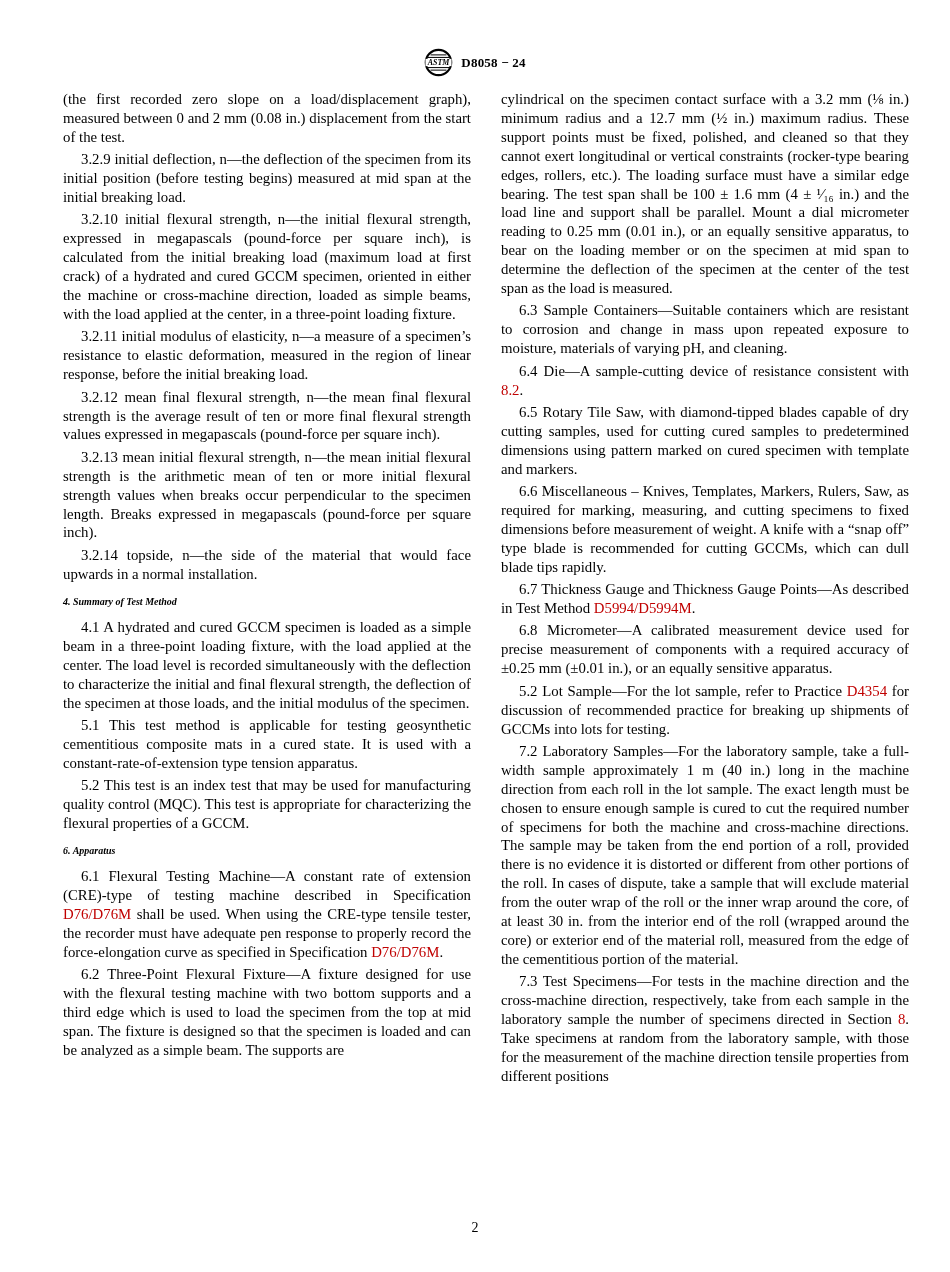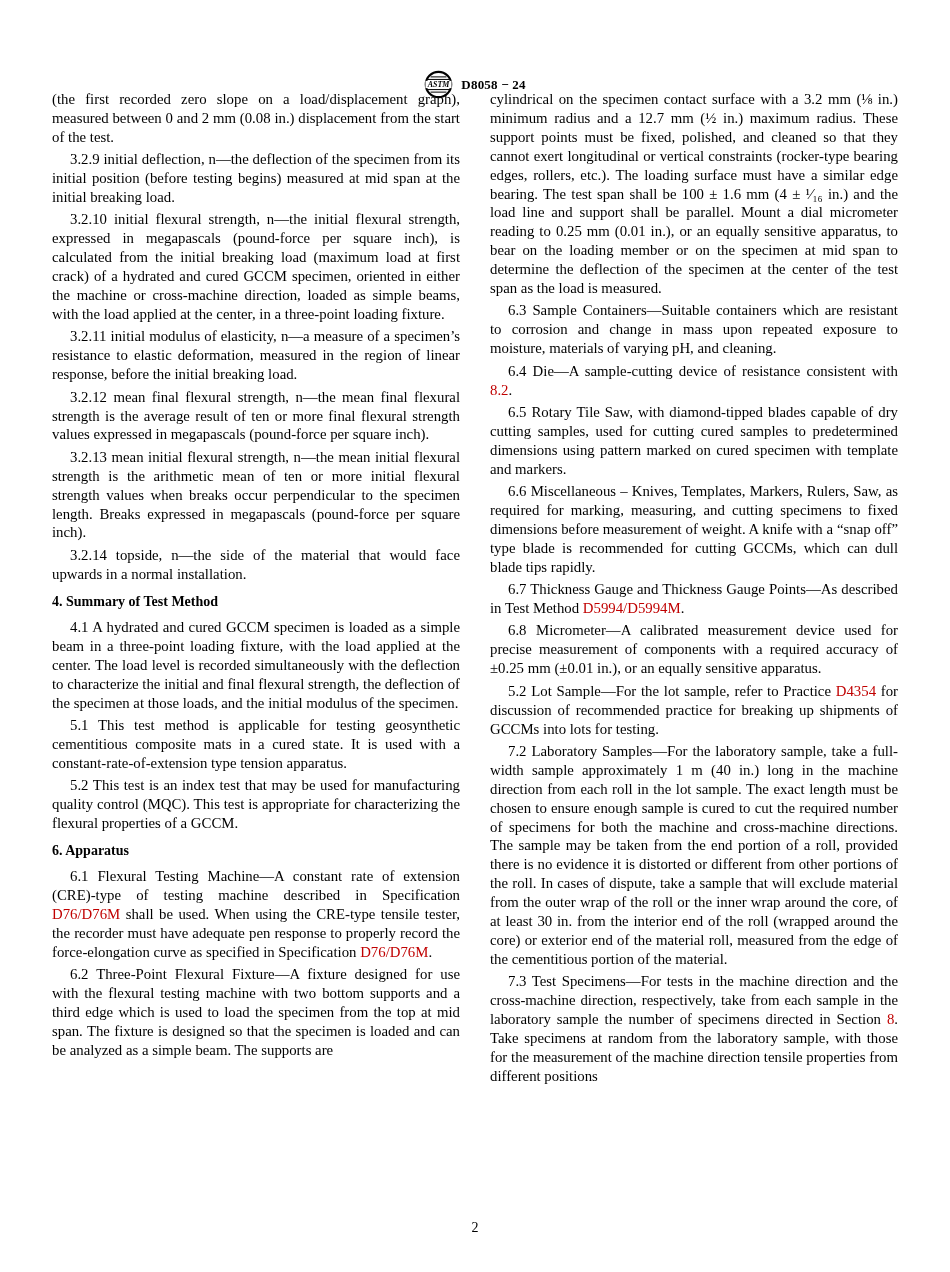--- a/index.html
+++ b/index.html
@@ -5,37 +5,37 @@
   * { box-sizing: border-box; }
   html, body { margin: 0; padding: 0; background: #ffffff; }
   .page {
     width: 950px; height: 1272px; position: relative;
     background: #ffffff; color: #000;
     font-family: "Liberation Serif", serif;
     overflow: hidden;
   }
   .doc-header {
     position: absolute; top: 48px; left: 0; width: 100%;
-    display: flex; align-items: center; justify-content: center; gap: 8px; margin-top: 22px;
+    display: flex; align-items: center; justify-content: center; gap: 8px;
   }
   .astm-logo { display: inline-flex; align-items: center; }
   .doc-number { font-size: 13px; font-weight: bold; letter-spacing: 0.2px; }
   .columns {
-    position: absolute; top: 90px; left: 52px; width: 846px;
+    position: absolute; top: 90px; left: 63px; width: 846px;
     display: flex; gap: 30px;
   }
   .col {
     width: 408px; font-size: 14.8px; line-height: 18.9px;
     text-align: justify;
   }
   .para { margin: 0 0 3.5px 0; text-indent: 18px; }
   .para.no-indent { text-indent: 0; }
   .section-heading {
-    font-size: 14px; font-weight: bold;
-    margin: 9px 0 6.5px 0; text-align: left;
+    font-size: 10px; font-weight: bold;
+    margin: 9px 0 6.5px 0; text-align: left; font-style: italic;
   }
   .it { }
   .ref-link { color: var(--link-color, #c00000); cursor: pointer; }
   .doc-footer {
     position: absolute; bottom: 36px; left: 0; width: 100%;
     text-align: center; font-size: 14px;
   }
 </style>
 </head>
 <body>

